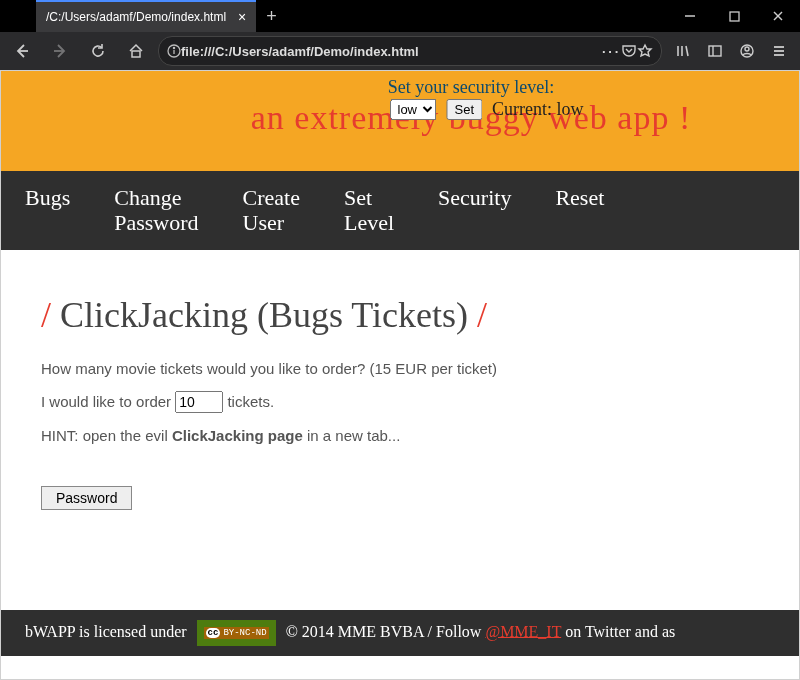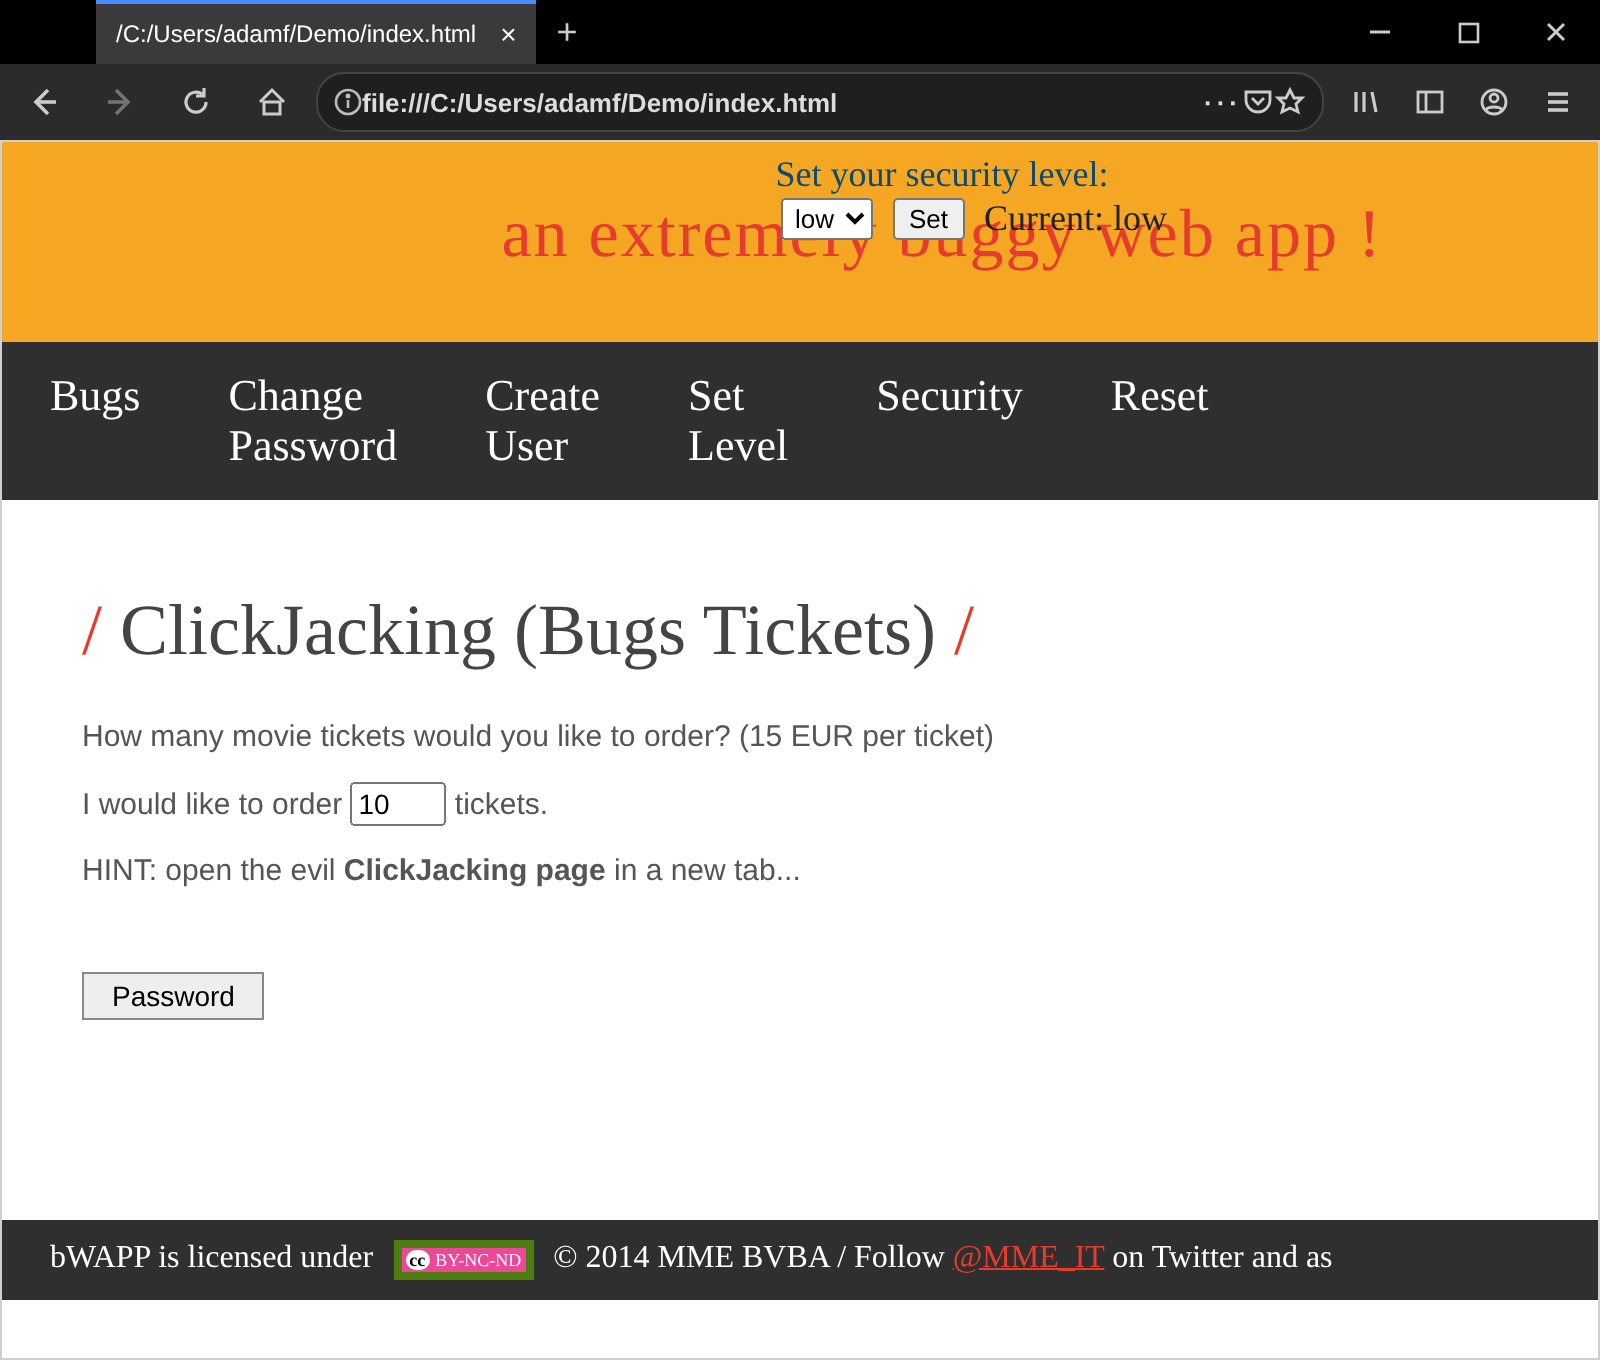--- a/index.html
+++ b/index.html
@@ -1,17 +1,17 @@
 <!DOCTYPE html>
 <html><head>
 <meta charset="utf-8">
 <style>
   html, body { margin:0; padding:0; width:800px; height:680px; font-family: sans-serif; overflow:hidden; background:#fff;}
   .titlebar { background:#000; height:32px; display:flex; align-items:center; }
-  .tab { background:#3a3a3c; color:#fff; height:30px; margin-left:48px; display:flex; align-items:center; padding:0 10px; font-size:12px; border-top:2px solid #4a8cff; gap:12px;}
+  .tab { background:#3a3a3c; color:#fff; height:30px; margin-left:36px; display:flex; align-items:center; padding:0 10px; font-size:12px; border-top:2px solid #4a8cff; gap:12px;}
   .tab .close { font-size:14px; }
   .newtab { color:#ccc; margin-left:10px; font-size:18px; }
   .wincontrols { margin-left:auto; display:flex; }
   .wincontrols div { width:44px; height:32px; display:flex; align-items:center; justify-content:center; color:#ccc; }
   .wincontrols svg { stroke:#ccc; }
 
   .toolbar { background:#2b2b2d; height:38px; display:flex; align-items:center; padding:0 6px; gap:6px; }
   .toolbar .navbtn { width:32px; height:32px; display:flex; align-items:center; justify-content:center; color:#ccc; }
   .addrbox { flex:1; display:flex; align-items:center; background:#1f1f21; border:1px solid #444; border-radius:14px; height:28px; padding:0 8px; color:#ddd; font-size:13px; gap:0;font-weight:bold;}
   .addrbox .stretch { flex:1; }
@@ -32,21 +32,21 @@
   .navmenu .item { line-height:1.15; cursor:pointer; }
 
   .content { padding:20px 40px; color:#555; font-family: Arial, sans-serif; }
   .content h1 { font-family:'Comic Sans MS','Segoe Script',cursive; font-weight:normal; font-size:36px; color:#444; }
   .content h1 .slash { color:#e63c2e; }
   .content p { font-size:15px; margin:14px 0; }
   .content input.qty { width:40px; font-size:14px; }
   .content .confirm { margin-top:28px; padding:3px 14px; font-size:14px; background:#eee; border:1px solid #888; }
 
   .footer { background:#2f2f2f; color:#fff; font-family:'Comic Sans MS','Segoe Script',cursive; padding:10px 24px; font-size:16px; white-space:nowrap; }
-  .ccbadge { display:inline-flex; align-items:center; border:4px solid #4d7c0f; background:#ec4899; font-size:9px; font-family:Liberation Serif, serif; padding:1px 2px; margin:0 6px; vertical-align:middle; }
+  .ccbadge { display:inline-flex; align-items:center; border:7px solid #4d7c0f; background:#a16207; font-size:9px; font-family:Liberation Mono, monospace; padding:1px 2px; margin:0 6px; vertical-align:middle; }
   .ccbadge .cc { background:#fff; color:#000; border-radius:8px; padding:0 2px; margin-right:3px; font-weight:bold; }
   .footer .handle { color:#e63c2e; text-decoration:underline; }
 
   svg { display:block; }
 </style>
 </head>
 <body>
 
 <div class="titlebar">
   <div class="tab">

